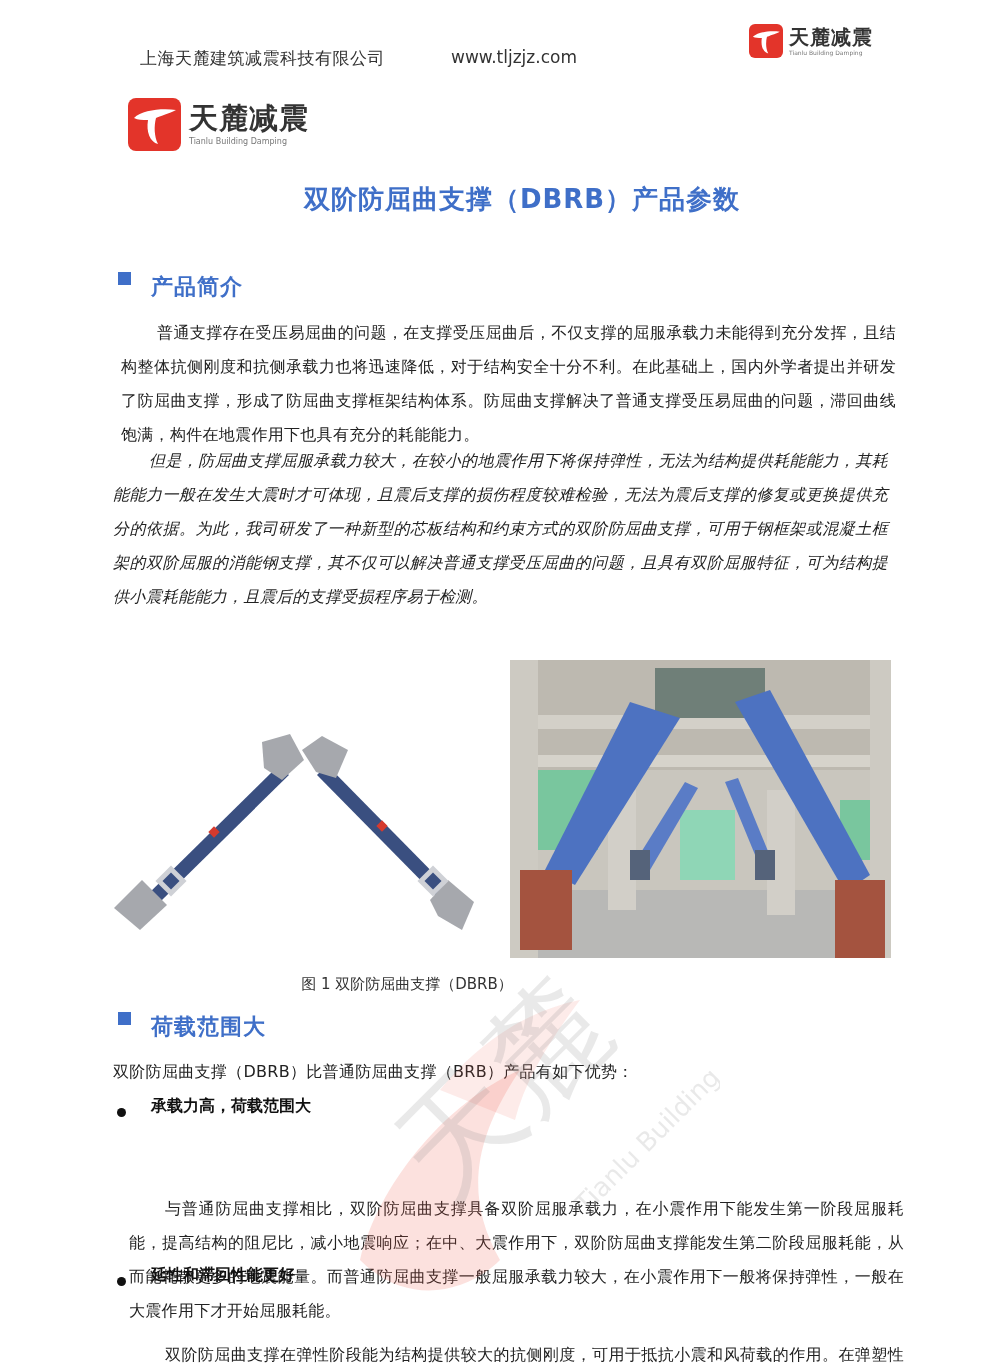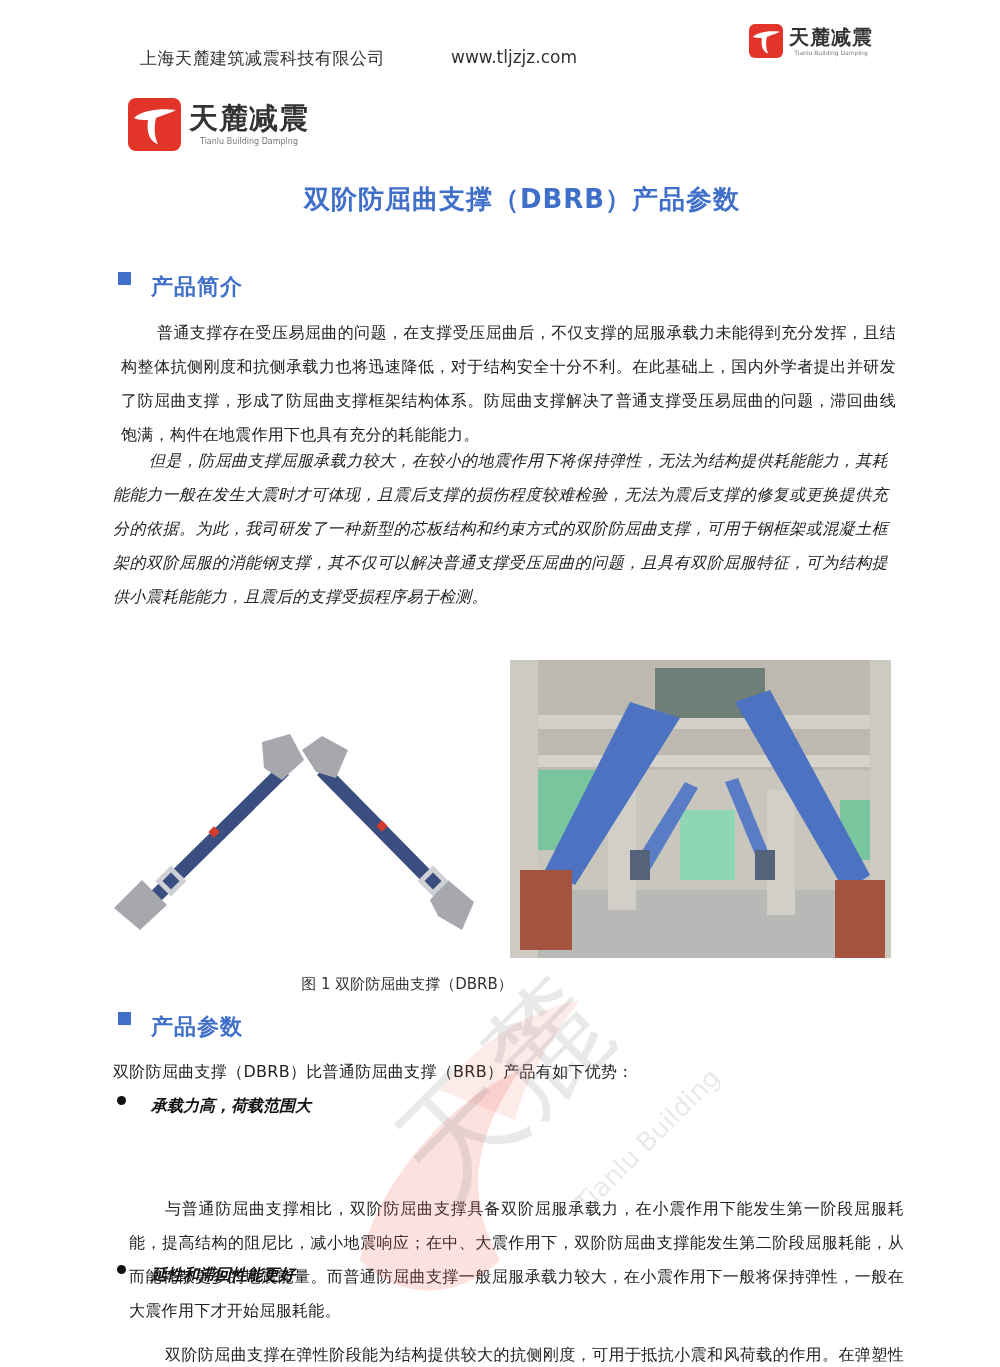--- a/index.html
+++ b/index.html
@@ -12,21 +12,21 @@
 
   
   .header-company { left: 140px; top: 47px; font-size: 17px; color: #333; letter-spacing: 0.5px; }
   .header-url { left: 451px; top: 47px; font-size: 17px; color: #333; }
 
   .logo { display: flex; align-items: center; }
   .logo-mark {
     background: #e3342a; border-radius: 6px; position: relative; overflow: hidden;
   }
   .logo-mark svg { position: absolute; left: 0; top: 0; }
-  .logo-text { display: flex; flex-direction: column; align-items: center; margin-left: 6px; }
+  .logo-text { display: flex; flex-direction: column; margin-left: 6px; }
   .logo-cn { color: #333; font-weight: bold; line-height: 1; }
   .logo-en { color: #777; line-height: 1; margin-top: 3px; }
 
   .logo-small { left: 749px; top: 24px; }
   .logo-small .logo-mark { width: 34px; height: 34px; }
   .logo-small .logo-cn { font-size: 20px; letter-spacing: 1px; }
   .logo-small .logo-en { font-size: 6px; }
 
   .logo-big { left: 128px; top: 98px; }
   .logo-big .logo-mark { width: 53px; height: 53px; border-radius: 8px; }
@@ -45,21 +45,21 @@
   .para {
     left: 113px; width: 775px; font-size: 16px; line-height: 34px; color: #222;
     text-align: justify; letter-spacing: 0.3px;
   }
   .indent { text-indent: 36px; }
 
   .fig-left { left: 112px; top: 730px; width: 380px; height: 200px; }
   .fig-right { left: 510px; top: 660px; width: 381px; height: 298px; }
   .caption { left: 0; width: 814px; top: 975px; text-align: center; font-size: 15px; color: #333; }
 
-  .bullet { display: flex; align-items: flex-start; font-style: italic; }
+  .bullet { display: flex; align-items: flex-end; }
   .bullet-dot { width: 9px; height: 9px; border-radius: 50%; background: #111; margin-right: 25px; margin-left: 4px; }
   .bullet-label { font-size: 16px; font-weight: bold; color: #111; }
 
   .watermark { left: 300px; top: 930px; width: 420px; height: 420px; pointer-events: none; }
 </style>
 </head>
 <body>
 
 <div class="abs header-company">上海天麓建筑减震科技有限公司</div>
 <div class="abs header-url">www.tljzjz.com</div>
@@ -152,21 +152,21 @@
     <rect x="325" y="220" width="50" height="78" fill="#a4533f"></rect>
     <rect x="120" y="190" width="20" height="30" fill="#55637a"></rect>
     <rect x="245" y="190" width="20" height="30" fill="#55637a"></rect>
   </svg>
 </div>
 
 <div class="abs caption">图 1  双阶防屈曲支撑（DBRB）</div>
 
 <div class="abs section-head" style="left:118px; top:1012px;">
   <span class="section-square"></span>
-  <span class="section-label">产品参数</span>
+  <span class="section-label">荷载范围大</span>
 </div>
 
 <p class="abs para" style="top:1055px; margin:0;">双阶防屈曲支撑（DBRB）比普通防屈曲支撑（BRB）产品有如下优势：</p>
 
 <div class="abs bullet" style="left:113px; top:1096px;">
   <span class="bullet-dot"></span>
   <span class="bullet-label">承载力高，荷载范围大</span>
 </div>
 <p class="abs para indent" style="top:1176px; margin:16px;">与普通防屈曲支撑相比，双阶防屈曲支撑具备双阶屈服承载力，在小震作用下能发生第一阶段屈服耗能，提高结构的阻尼比，减小地震响应；在中、大震作用下，双阶防屈曲支撑能发生第二阶段屈服耗能，从而能耗散更多的地震能量。而普通防屈曲支撑一般屈服承载力较大，在小震作用下一般将保持弹性，一般在大震作用下才开始屈服耗能。</p>
 

